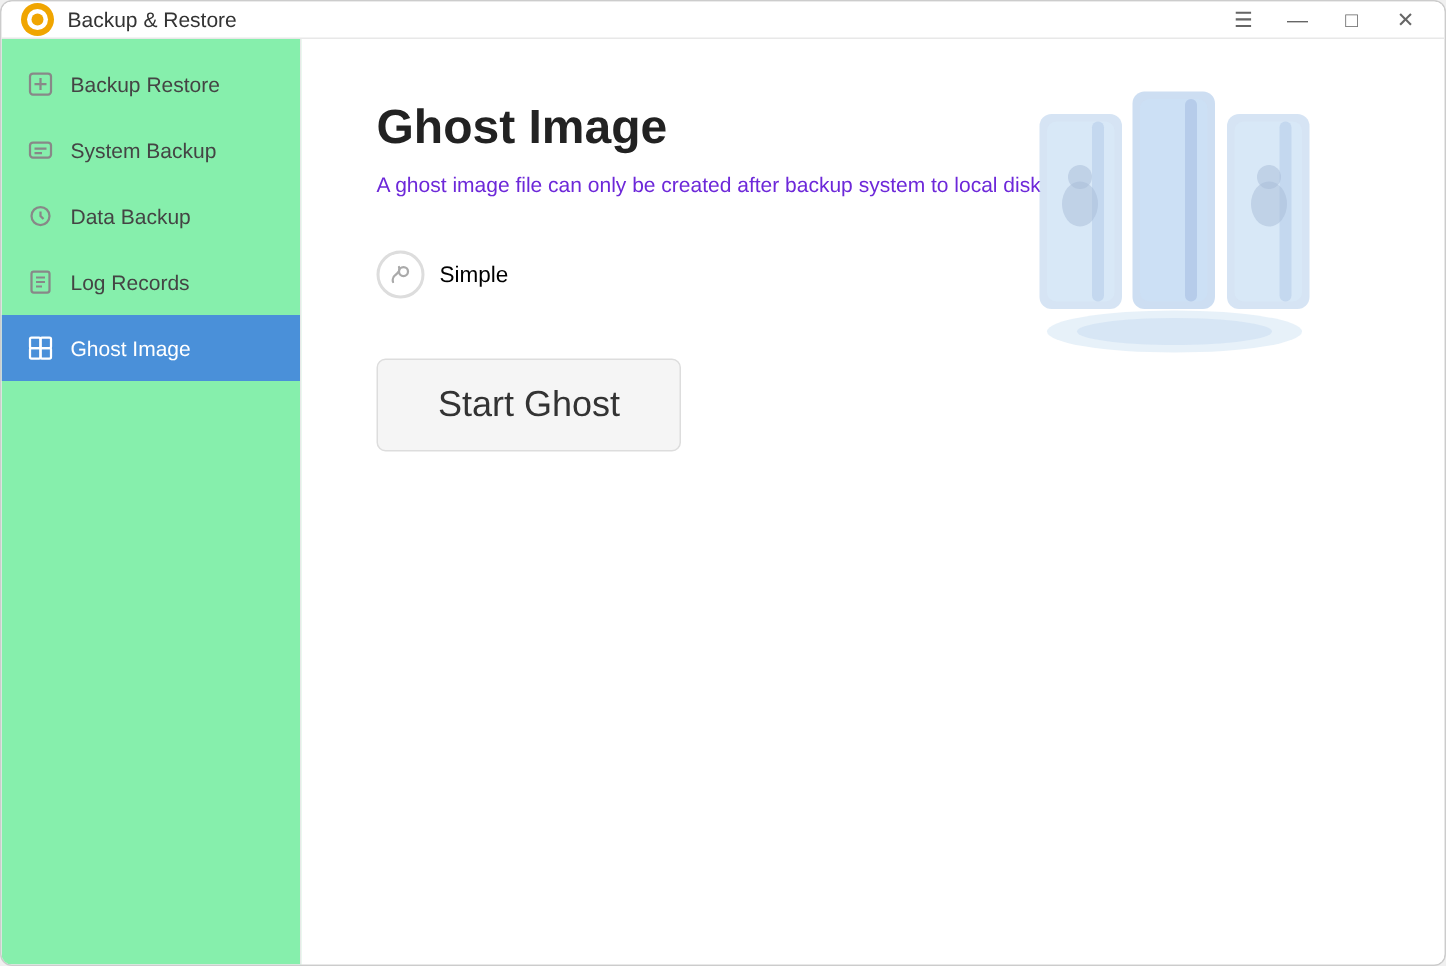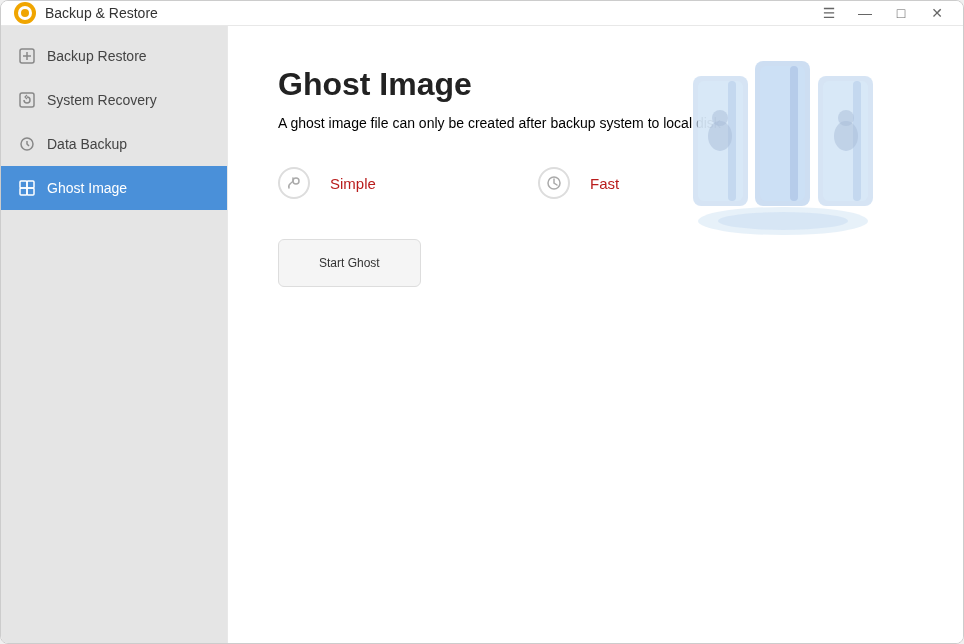--- a/index.html
+++ b/index.html
@@ -58,22 +58,22 @@
       color: #666;
     }
 
     .main-layout {
       display: flex;
       flex: 1;
       overflow: hidden;
     }
 
     .sidebar {
-      width: 227px;
-      background: #e5e5e5;
+      width: 200px;
+      background: #86efac;
       border-right: 1px solid #e8e8e8;
       padding: 8px 0;
       flex-shrink: 0;
       display: flex;
       flex-direction: column;
     }
     .sidebar-item {
       display: flex;
       align-items: center;
       padding: 12px 16px;
@@ -104,54 +104,54 @@
       overflow-y: auto;
     }
     .page-title {
       font-size: 32px;
       font-weight: 600;
       color: #222;
       margin-bottom: 12px;
     }
     .page-desc {
       font-size: 14px;
-      color: #000000;
+      color: #6d28d9;
       margin-bottom: 36px;
     }
 
     .features-grid {
       display: grid;
       grid-template-columns: 200px 200px;
       gap: 24px 60px;
       margin-bottom: 40px;
     }
     .feature-item {
       display: flex;
       align-items: center;
-      gap: 20px;
-      color: #b91c1c;
+      gap: 10px;
+      color: #000000;
       font-size: 15px;
     }
     .feature-icon {
       width: 32px;
       height: 32px;
       border: 2px solid #ddd;
       border-radius: 50%;
       display: flex;
       align-items: center;
       justify-content: center;
       flex-shrink: 0;
     }
 
     .start-btn {
       background: #f5f5f5;
       border: 1px solid #ddd;
       border-radius: 6px;
       padding: 16px 40px;
-      font-size: 12px;
+      font-size: 24px;
       font-weight: 500;
       color: #333;
       cursor: pointer;
       transition: background 0.15s;
     }
 
     .content-inner {
       position: relative;
     }
 
@@ -200,43 +200,51 @@
       <div class="sidebar-item">
         <div class="sidebar-icon">
           <svg width="18" height="18" viewBox="0 0 18 18" fill="none">
             <rect x="2" y="2" width="14" height="14" rx="2" stroke="#888" stroke-width="1.5" fill="none"></rect>
             <path d="M5 9h8M9 5v8" stroke="#888" stroke-width="1.5"></path>
           </svg>
         </div>
         <span>Backup Restore</span>
       </div>
 
-
       <div class="sidebar-item">
         <div class="sidebar-icon">
           <svg width="18" height="18" viewBox="0 0 18 18" fill="none">
-            <rect x="2" y="2" width="14" height="14" rx="2" stroke="#888" stroke-width="1.5" fill="none"></rect>
-            <path d="M6 9a3 3 0 1 0 3-3" stroke="#888" stroke-width="1.5"></path>
-            <path d="M9 4l-2 2 2 2" stroke="#888" stroke-width="1.2"></path>
-          </svg>
-        </div>
-        <span>System Recovery</span>
-      </div>
+            <rect x="2" y="4" width="14" height="10" rx="2" stroke="#888" stroke-width="1.5" fill="none"></rect>
+            <path d="M5 8h8M5 11h5" stroke="#888" stroke-width="1.5"></path>
+          </svg>
+        </div>
+        <span>System Backup</span>
+      </div>
+
 
       <div class="sidebar-item">
         <div class="sidebar-icon">
           <svg width="18" height="18" viewBox="0 0 18 18" fill="none">
             <circle cx="9" cy="9" r="6" stroke="#888" stroke-width="1.5" fill="none"></circle>
             <path d="M9 6v3l2 2" stroke="#888" stroke-width="1.5"></path>
           </svg>
         </div>
         <span>Data Backup</span>
       </div>
 
 
+      <div class="sidebar-item">
+        <div class="sidebar-icon">
+          <svg width="18" height="18" viewBox="0 0 18 18" fill="none">
+            <rect x="3" y="2" width="12" height="14" rx="1.5" stroke="#888" stroke-width="1.5" fill="none"></rect>
+            <path d="M6 6h6M6 9h6M6 12h4" stroke="#888" stroke-width="1.2"></path>
+          </svg>
+        </div>
+        <span>Log Records</span>
+      </div>
 
       <div class="sidebar-item active">
         <div class="sidebar-icon">
           <svg width="18" height="18" viewBox="0 0 18 18" fill="none">
             <rect x="2" y="2" width="7" height="7" rx="1" stroke="#fff" stroke-width="1.5" fill="none"></rect>
             <rect x="9" y="2" width="7" height="7" rx="1" stroke="#fff" stroke-width="1.5" fill="none"></rect>
             <rect x="2" y="9" width="7" height="7" rx="1" stroke="#fff" stroke-width="1.5" fill="none"></rect>
             <rect x="9" y="9" width="7" height="7" rx="1" stroke="#fff" stroke-width="1.5" fill="none"></rect>
           </svg>
         </div>
@@ -284,29 +292,20 @@
           <div class="feature-item">
             <div class="feature-icon">
               <svg width="16" height="16" viewBox="0 0 16 16" fill="none">
                 <path d="M3 13 C3 13 2 10 5 8 C8 6 7 3 7 3" stroke="#aaa" stroke-width="1.5" stroke-linecap="round" fill="none"></path>
                 <circle cx="10" cy="6" r="3" stroke="#aaa" stroke-width="1.5" fill="none"></circle>
               </svg>
             </div>
             <span>Simple</span>
           </div>
 
-          <div class="feature-item">
-            <div class="feature-icon">
-              <svg width="16" height="16" viewBox="0 0 16 16" fill="none">
-                <circle cx="8" cy="8" r="6" stroke="#aaa" stroke-width="1.5" fill="none"></circle>
-                <path d="M8 4v4l3 2" stroke="#aaa" stroke-width="1.5" stroke-linecap="round"></path>
-              </svg>
-            </div>
-            <span>Fast</span>
-          </div>
 
 
 
         </div>
 
         <button class="start-btn">Start Ghost</button>
 
       </div>
     </div>
   </div>

